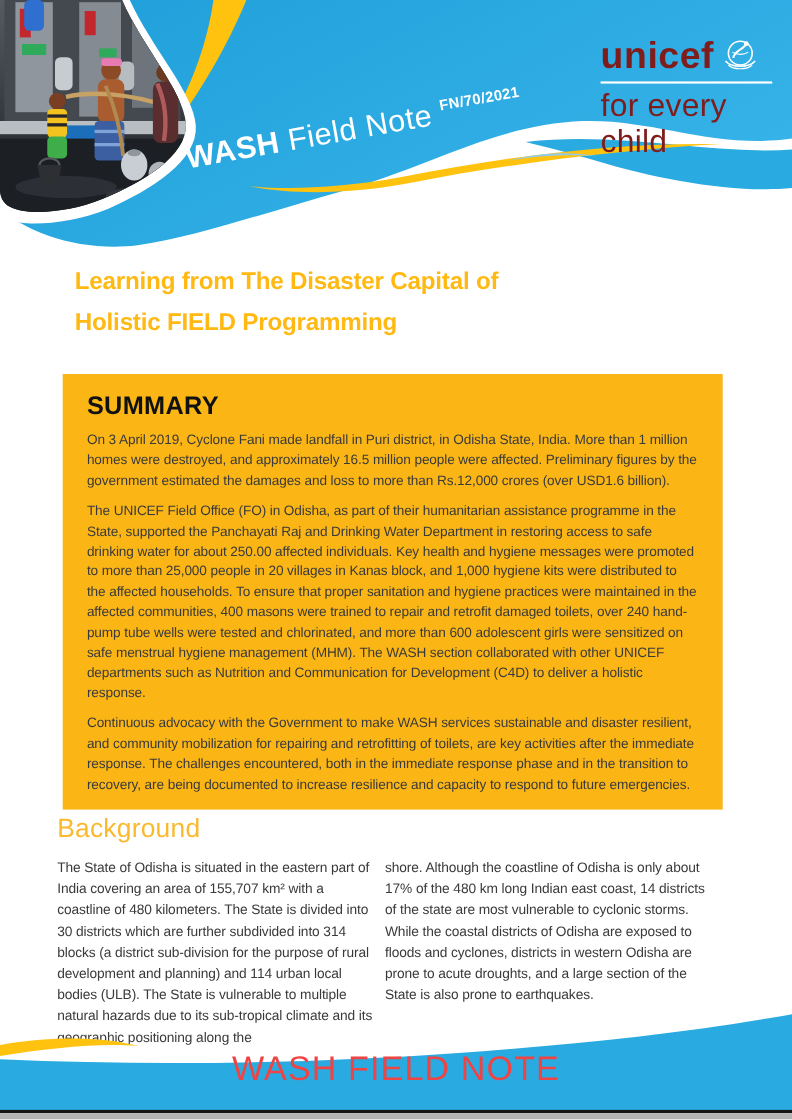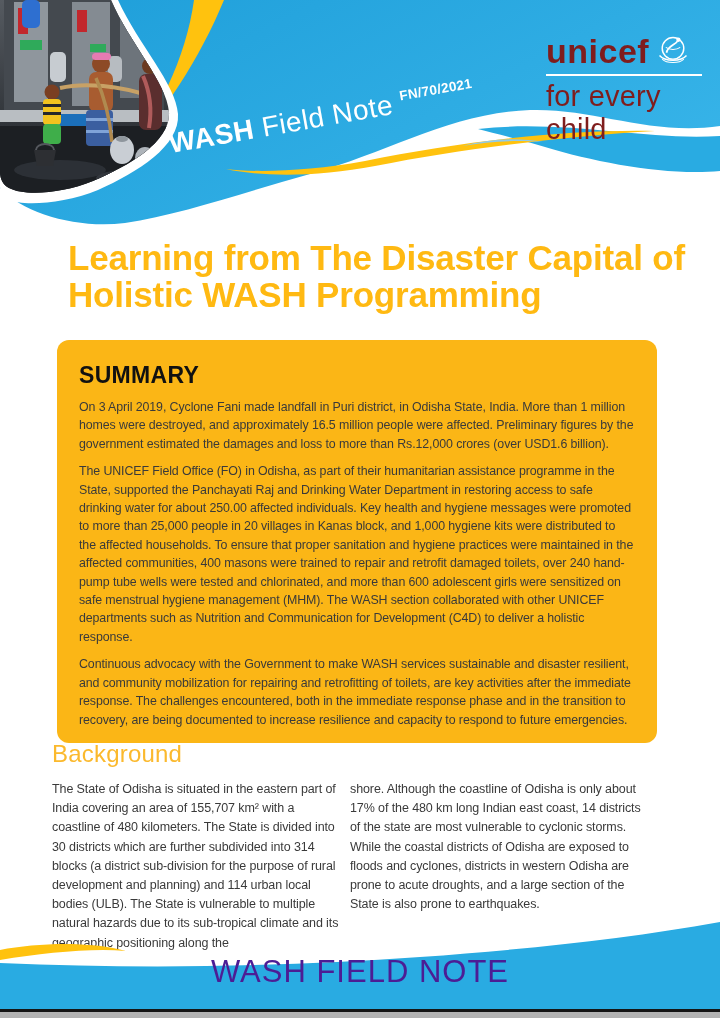--- a/index.html
+++ b/index.html
@@ -11,38 +11,38 @@
                transform-origin:left bottom;color:#fff;white-space:nowrap;}
   .wash-banner .series-bold{font-weight:700;font-size:28px;letter-spacing:.5px;}
   .wash-banner .series-rest{font-weight:400;font-size:28px;letter-spacing:.5px;}
   .wash-banner .series-ref{font-weight:700;font-size:13.5px;vertical-align:12px;letter-spacing:.3px;}
   .logo{position:absolute;left:546px;top:33px;width:160px;color:#7f1d1d;}
   .logo-row{display:flex;align-items:center;gap:6px;}
   .logo-wordmark{font-size:34px;font-weight:600;letter-spacing:.5px;line-height:36px;}
   .logo-divider{width:156px;height:2px;background:#fff;margin:5px 0 4px 0;}
   .logo-tagline{font-size:29px;font-weight:400;letter-spacing:.2px;}
   
-  .doc-title{position:absolute;left:68px;top:216px;width:620px;color:#FFB912;
-             font-size:35px;line-height:37px;font-weight:700;letter-spacing:-.2px;}
+  .doc-title{position:absolute;left:68px;top:222px;width:620px;color:#FFB912;
+             font-size:22px;line-height:37px;font-weight:700;letter-spacing:-.2px;}
   
   .summary{position:absolute;left:57px;top:340px;width:600px;box-sizing:border-box;
-           background:#FBB616;padding:20px 22px 14px 22px;border-radius:12px;}
+           background:#FBB616;padding:13px 22px 14px 22px;}
   .summary h2{margin:2px 0 9px 0;font-size:23px;font-weight:700;color:#111;letter-spacing:.3px;}
   .summary p{margin:0 0 9px 0;font-size:12.4px;line-height:18.4px;color:#3a3a3a;letter-spacing:-.1px;}
   .summary p:last-child{margin-bottom:0;}
   
   .background{position:absolute;left:52px;top:708px;width:600px;margin-top:32px;}
   .background h2{margin:0 0 12px 0;font-size:24px;font-weight:400;color:#FBB92D;letter-spacing:.2px;}
   .cols{display:flex;gap:6px;}
   .col{width:292px;font-size:12.5px;line-height:19.2px;color:#3a3a3a;letter-spacing:-.1px;}
   .col p{margin:0;}
   
   .footer-svg{position:absolute;left:0;top:903px;width:720px;height:115px;display:block;}
   .footer-banner{position:absolute;left:0;top:954px;width:720px;text-align:center;
-                 color:#4c1d95;font-size:31px;font-weight:400;letter-spacing:1px;}
+                 color:#ef4444;font-size:31px;font-weight:400;letter-spacing:1px;}
 </style>
 </head>
 <body>
 
 <div class="page">
 
   <svg class="header-svg" viewBox="0 0 720 245" xmlns="http://www.w3.org/2000/svg">
     <defs>
       <linearGradient id="hdrblue" x1="0" y1="0" x2="1" y2="0.6">
         <stop offset="0" stop-color="#1E9ED9"></stop>
@@ -138,21 +138,21 @@
         <path d="M5,25 C11,32 29,32 35,25" fill="none" stroke="#fff" stroke-width="1.6"></path>
         <path d="M8,29 C13,34 27,34 32,29" fill="none" stroke="#fff" stroke-width="1.2"></path>
       </svg>
     </div>
     <div class="logo-divider"></div>
     <div class="logo-tagline">for every child</div>
   </div>
 
   <h1 class="doc-title">
     <div>Learning from The Disaster Capital of</div>
-    <div>Holistic WASH Programming</div>
+    <div>Holistic FIELD Programming</div>
   </h1>
 
   <section class="summary">
     <h2>SUMMARY</h2>
     <p>On 3 April 2019, Cyclone Fani made landfall in Puri district, in Odisha State, India. More than 1 million homes were destroyed, and approximately 16.5 million people were affected. Preliminary figures by the government estimated the damages and loss to more than Rs.12,000 crores (over USD1.6 billion).</p>
     <p>The UNICEF Field Office (FO) in Odisha, as part of their humanitarian assistance programme in the State, supported the Panchayati Raj and Drinking Water Department in restoring access to safe drinking water for about 250.00 affected individuals. Key health and hygiene messages were promoted to more than 25,000 people in 20 villages in Kanas block, and 1,000 hygiene kits were distributed to the affected households. To ensure that proper sanitation and hygiene practices were maintained in the affected communities, 400 masons were trained to repair and retrofit damaged toilets, over 240 hand-pump tube wells were tested and chlorinated, and more than 600 adolescent girls were sensitized on safe menstrual hygiene management (MHM). The WASH section collaborated with other UNICEF departments such as Nutrition and Communication for Development (C4D) to deliver a holistic response.</p>
     <p>Continuous advocacy with the Government to make WASH services sustainable and disaster resilient, and community mobilization for repairing and retrofitting of toilets, are key activities after the immediate response. The challenges encountered, both in the immediate response phase and in the transition to recovery, are being documented to increase resilience and capacity to respond to future emergencies.</p>
   </section>
 
   <section class="background">

